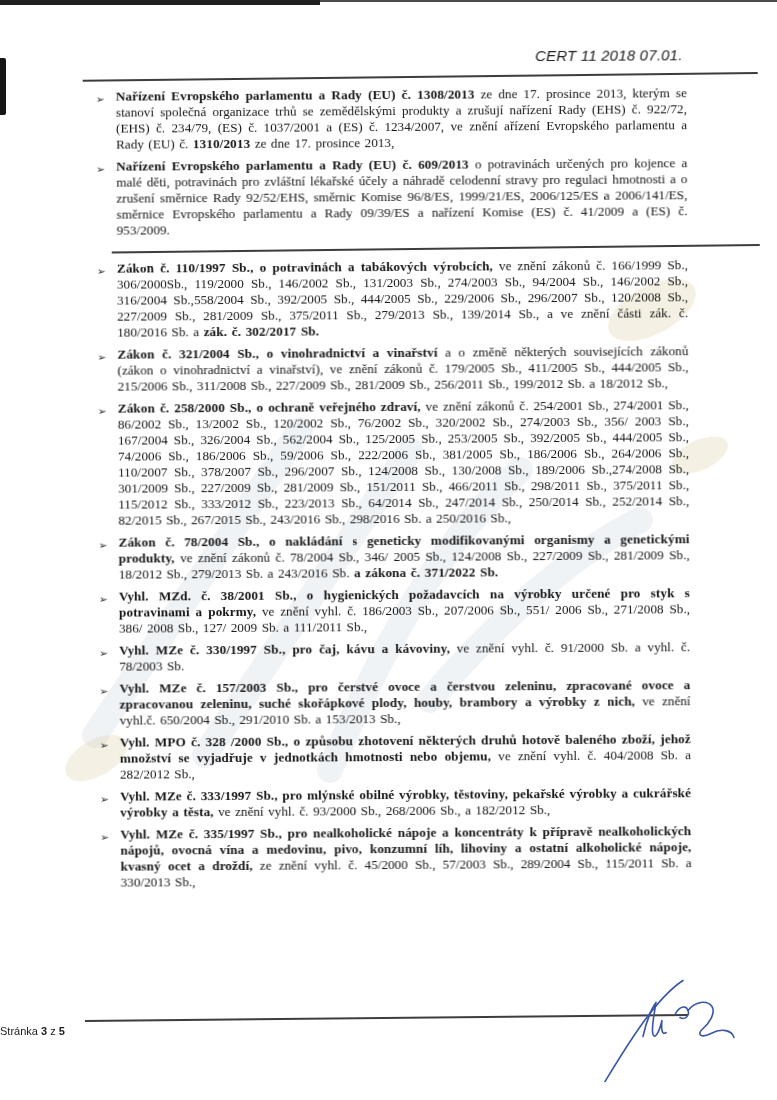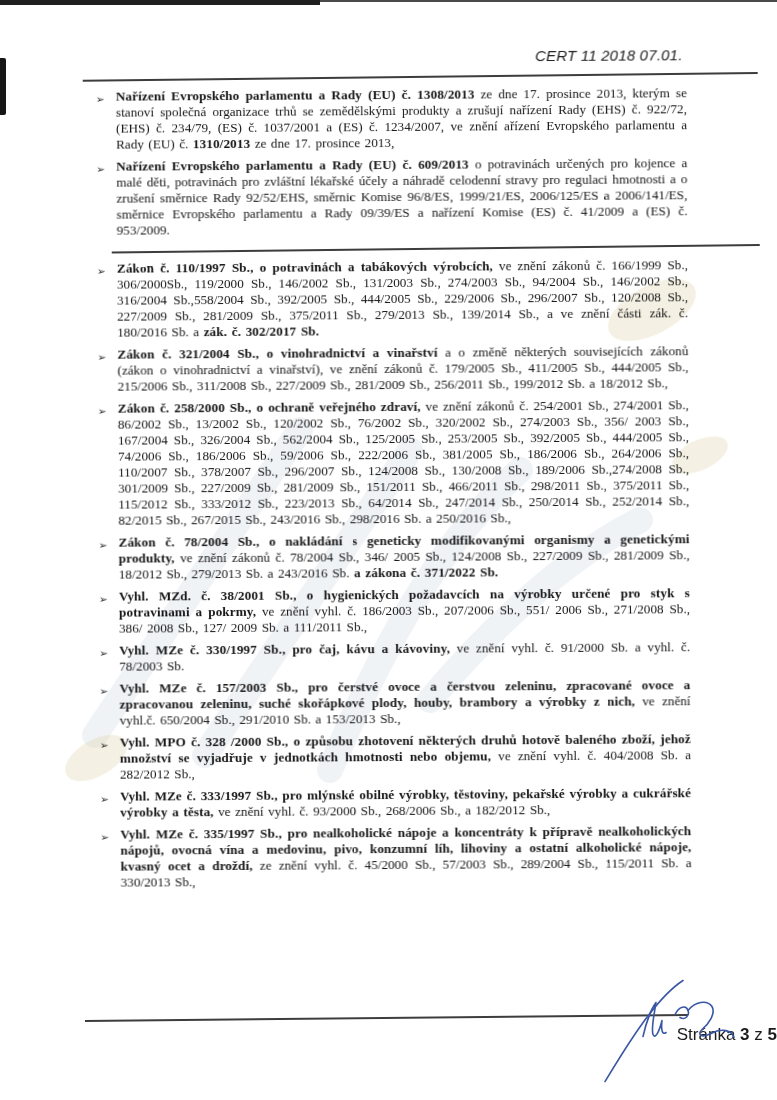--- a/index.html
+++ b/index.html
@@ -37,22 +37,22 @@
     position:absolute; left:1px; top:1.5px;
     font-family:"DejaVu Sans", sans-serif; font-size:10.5px; color:#1b1b1b;
   }
   .item .b { font-weight:bold; letter-spacing:0.1px; }
   
   .footer-rule {
     position:absolute; left:85px; top:1017px; width:603px; height:0;
     border-top:2px solid #3d3d3d; transform:rotate(-0.55deg);
   }
   .page-footer {
-    position:absolute; left:0; top:1025px; width:777px; text-align:right;
-    font-family:"Liberation Sans", sans-serif; font-size:17px; color:#1c1c1c;
+    position:absolute; left:0; top:1025px; width:777px; text-align:left;
+    font-family:"Liberation Sans", sans-serif; font-size:11px; color:#1c1c1c;
   }
   .page-footer .b { font-weight:bold; }
   .signature { position:absolute; left:595px; top:972px; width:165px; height:118px; }
 </style>
 </head>
 <body>
 
 <div class="page">
 
   <div class="scan-top-line"></div>

